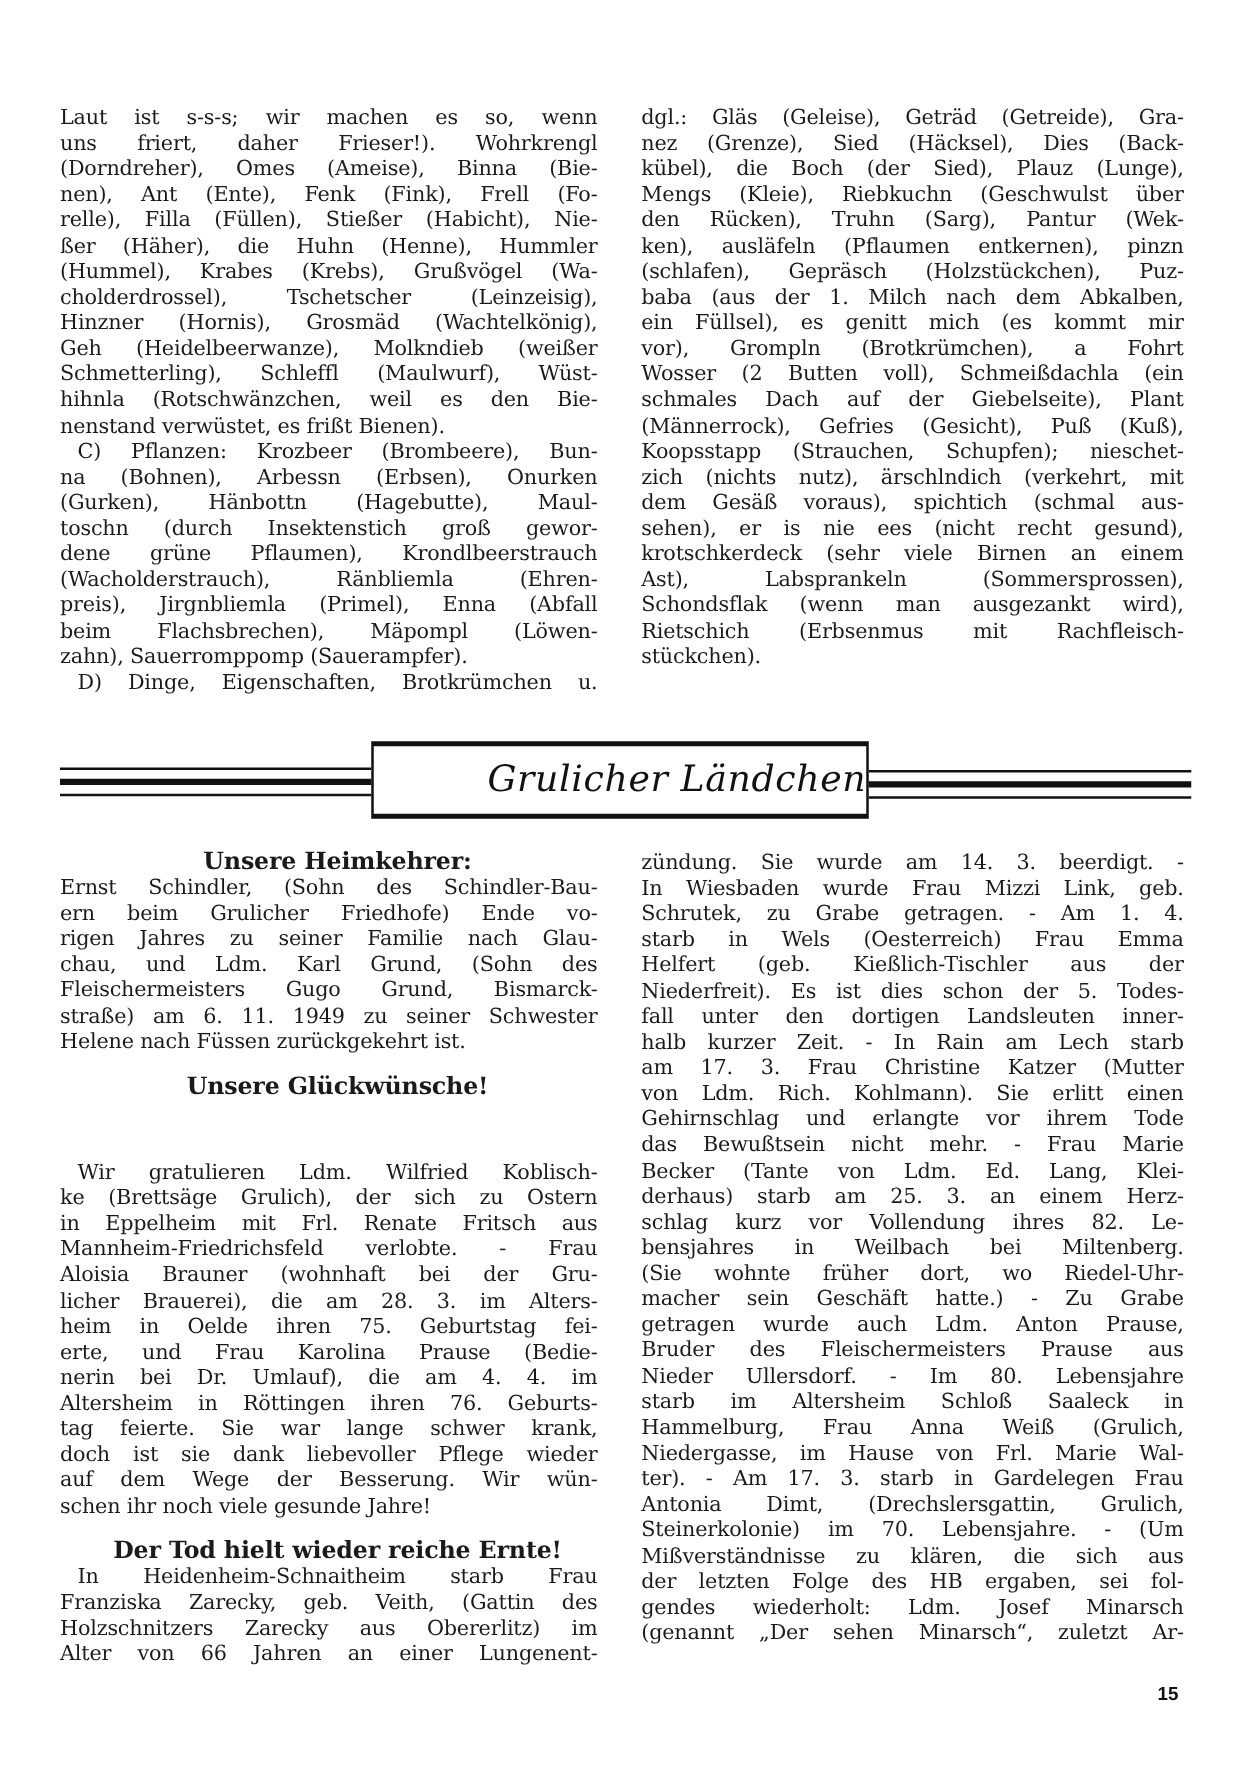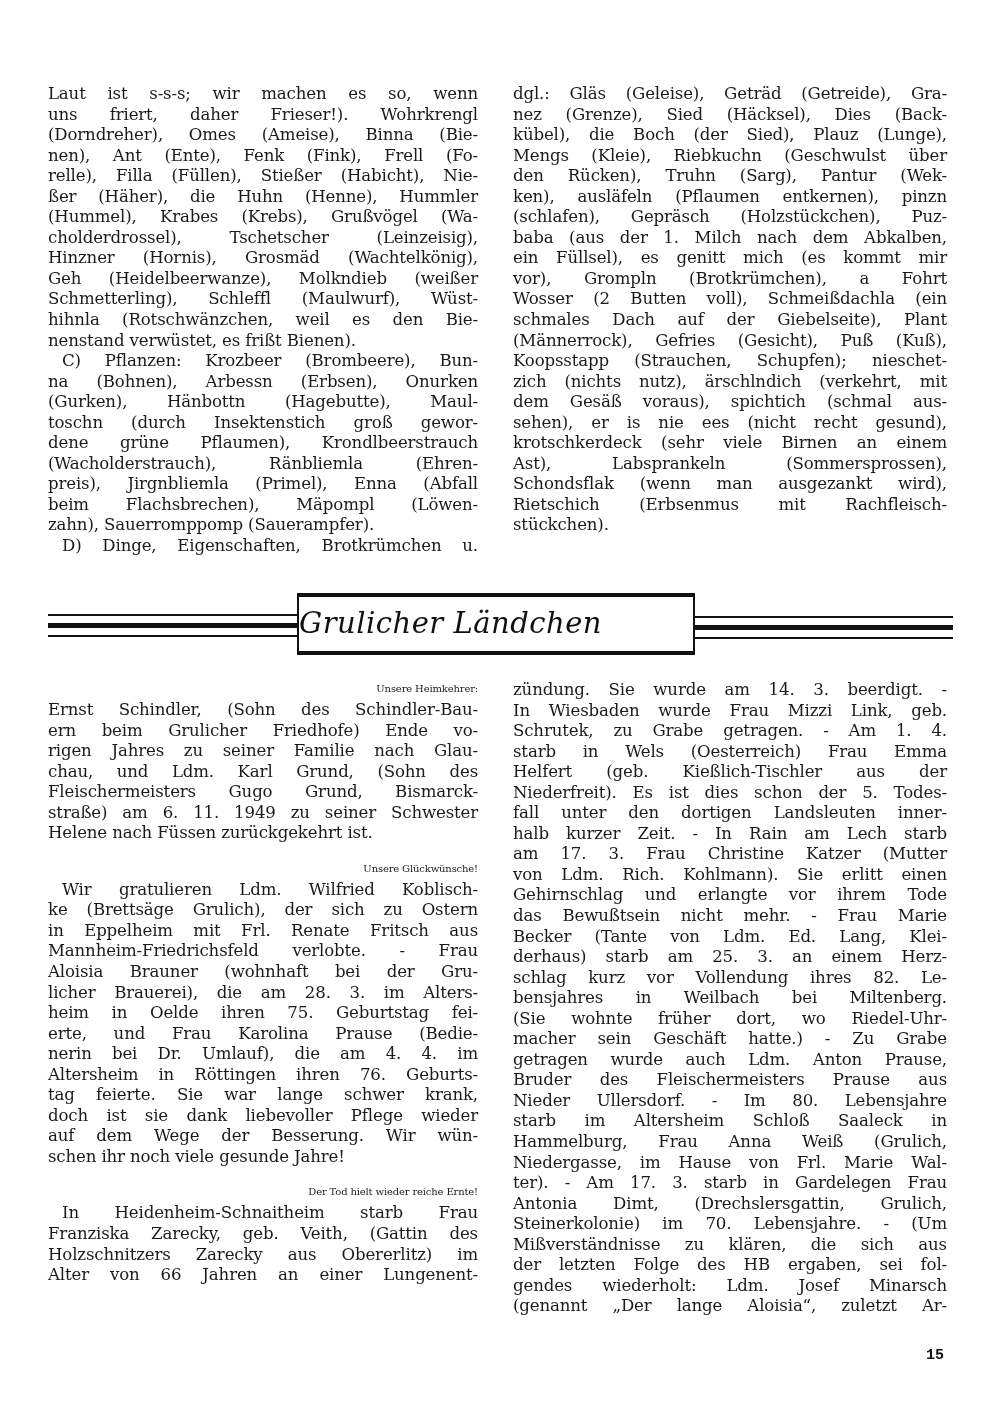--- a/index.html
+++ b/index.html
@@ -8,45 +8,45 @@
     position:absolute;
     font-family:"DejaVu Serif", "Liberation Serif", serif;
     font-size:16.6px;
     line-height:20.55px;
     letter-spacing:-0.15px;
   }
   .line { display:block; white-space:nowrap; text-align:justify; text-align-last:justify; height:20.55px; }
   .line.last { text-align-last:left; }
   .line.indent { padding-left:14px; }
   .head {
-    display:block; text-align:right; font-weight:normal; white-space:nowrap;
-    font-family:"DejaVu Serif", serif; font-size:10px; height:22px; line-height:22px;
+    display:block; text-align:center; font-weight:bold; white-space:nowrap;
+    font-family:"DejaVu Serif", serif; font-size:19px; height:22px; line-height:22px;
   }
   .gap { display:block; height:14px; }
   #col-top-left  { left:48px;  top:84px; width:430px; }
   #col-top-right { left:513px; top:84px; width:434px; }
   #col-bot-left  { left:62px;  top:678px; width:416px; }
   #col-bot-right { left:513px; top:680px; width:434px; }
 
   
   .rule { position:absolute; background:#111; }
   #banner-box {
     position:absolute; left:297px; top:593px; width:398px; height:62px;
     border-left:2px solid #111; border-right:2px solid #111;
     border-top:4px solid #111; border-bottom:4px solid #111;
     box-sizing:border-box;
   }
   #banner-title {
-    position:absolute; left:0; right:0; top:9px; text-align:left;
+    position:absolute; left:0; right:0; top:9px; text-align:right;
     font-family:"DejaVu Serif", serif; font-style:italic; font-size:29px;
     letter-spacing:0.5px; color:#111;
   }
   #page-number {
     position:absolute; left:926px; top:1347px;
-    font-family:Liberation Mono, monospace; font-weight:bold; font-size:15px; color:#111;
+    font-family:Liberation Sans, sans-serif; font-weight:bold; font-size:15px; color:#111;
   }
 </style>
 </head>
 <body>
 
 <div id="col-top-left" class="col">
     <span class="line">Laut ist s-s-s; wir machen es so, wenn</span>
     <span class="line">uns friert, daher Frieser!). Wohrkrengl</span>
     <span class="line">(Dorndreher), Omes (Ameise), Binna (Bie-</span>
     <span class="line">nen), Ant (Ente), Fenk (Fink), Frell (Fo-</span>
@@ -111,21 +111,21 @@
       <span class="line">Ernst Schindler, (Sohn des Schindler-Bau-</span>
       <span class="line">ern beim Grulicher Friedhofe) Ende vo-</span>
       <span class="line">rigen Jahres zu seiner Familie nach Glau-</span>
       <span class="line">chau, und Ldm. Karl Grund, (Sohn des</span>
       <span class="line">Fleischermeisters Gugo Grund, Bismarck-</span>
       <span class="line">straße) am 6. 11. 1949 zu seiner Schwester</span>
       <span class="line last">Helene nach Füssen zurückgekehrt ist.</span>
     </div>
   <span class="gap"></span>
   <span class="head">Unsere Glückwünsche!</span>
-  <div style="margin-left:-14px;">
+  <div style="margin-left:-14px;margin-top:48px;">
       <span class="line indent">Wir gratulieren Ldm. Wilfried Koblisch-</span>
       <span class="line">ke (Brettsäge Grulich), der sich zu Ostern</span>
       <span class="line">in Eppelheim mit Frl. Renate Fritsch aus</span>
       <span class="line">Mannheim-Friedrichsfeld verlobte. - Frau</span>
       <span class="line">Aloisia Brauner (wohnhaft bei der Gru-</span>
       <span class="line">licher Brauerei), die am 28. 3. im Alters-</span>
       <span class="line">heim in Oelde ihren 75. Geburtstag fei-</span>
       <span class="line">erte, und Frau Karolina Prause (Bedie-</span>
       <span class="line">nerin bei Dr. Umlauf), die am 4. 4. im</span>
       <span class="line">Altersheim in Röttingen ihren 76. Geburts-</span>
@@ -167,16 +167,16 @@
     <span class="line">Nieder Ullersdorf. - Im 80. Lebensjahre</span>
     <span class="line">starb im Altersheim Schloß Saaleck in</span>
     <span class="line">Hammelburg, Frau Anna Weiß (Grulich,</span>
     <span class="line">Niedergasse, im Hause von Frl. Marie Wal-</span>
     <span class="line">ter). - Am 17. 3. starb in Gardelegen Frau</span>
     <span class="line">Antonia Dimt, (Drechslersgattin, Grulich,</span>
     <span class="line">Steinerkolonie) im 70. Lebensjahre. - (Um</span>
     <span class="line">Mißverständnisse zu klären, die sich aus</span>
     <span class="line">der letzten Folge des HB ergaben, sei fol-</span>
     <span class="line">gendes wiederholt: Ldm. Josef Minarsch</span>
-    <span class="line">(genannt „Der lange Aloisia“, zuletzt Ar-</span>
+    <span class="line">(genannt „Der sehen Minarsch“, zuletzt Ar-</span>
   </div>
 
 <div id="page-number">15</div>
 
 </body></html>

